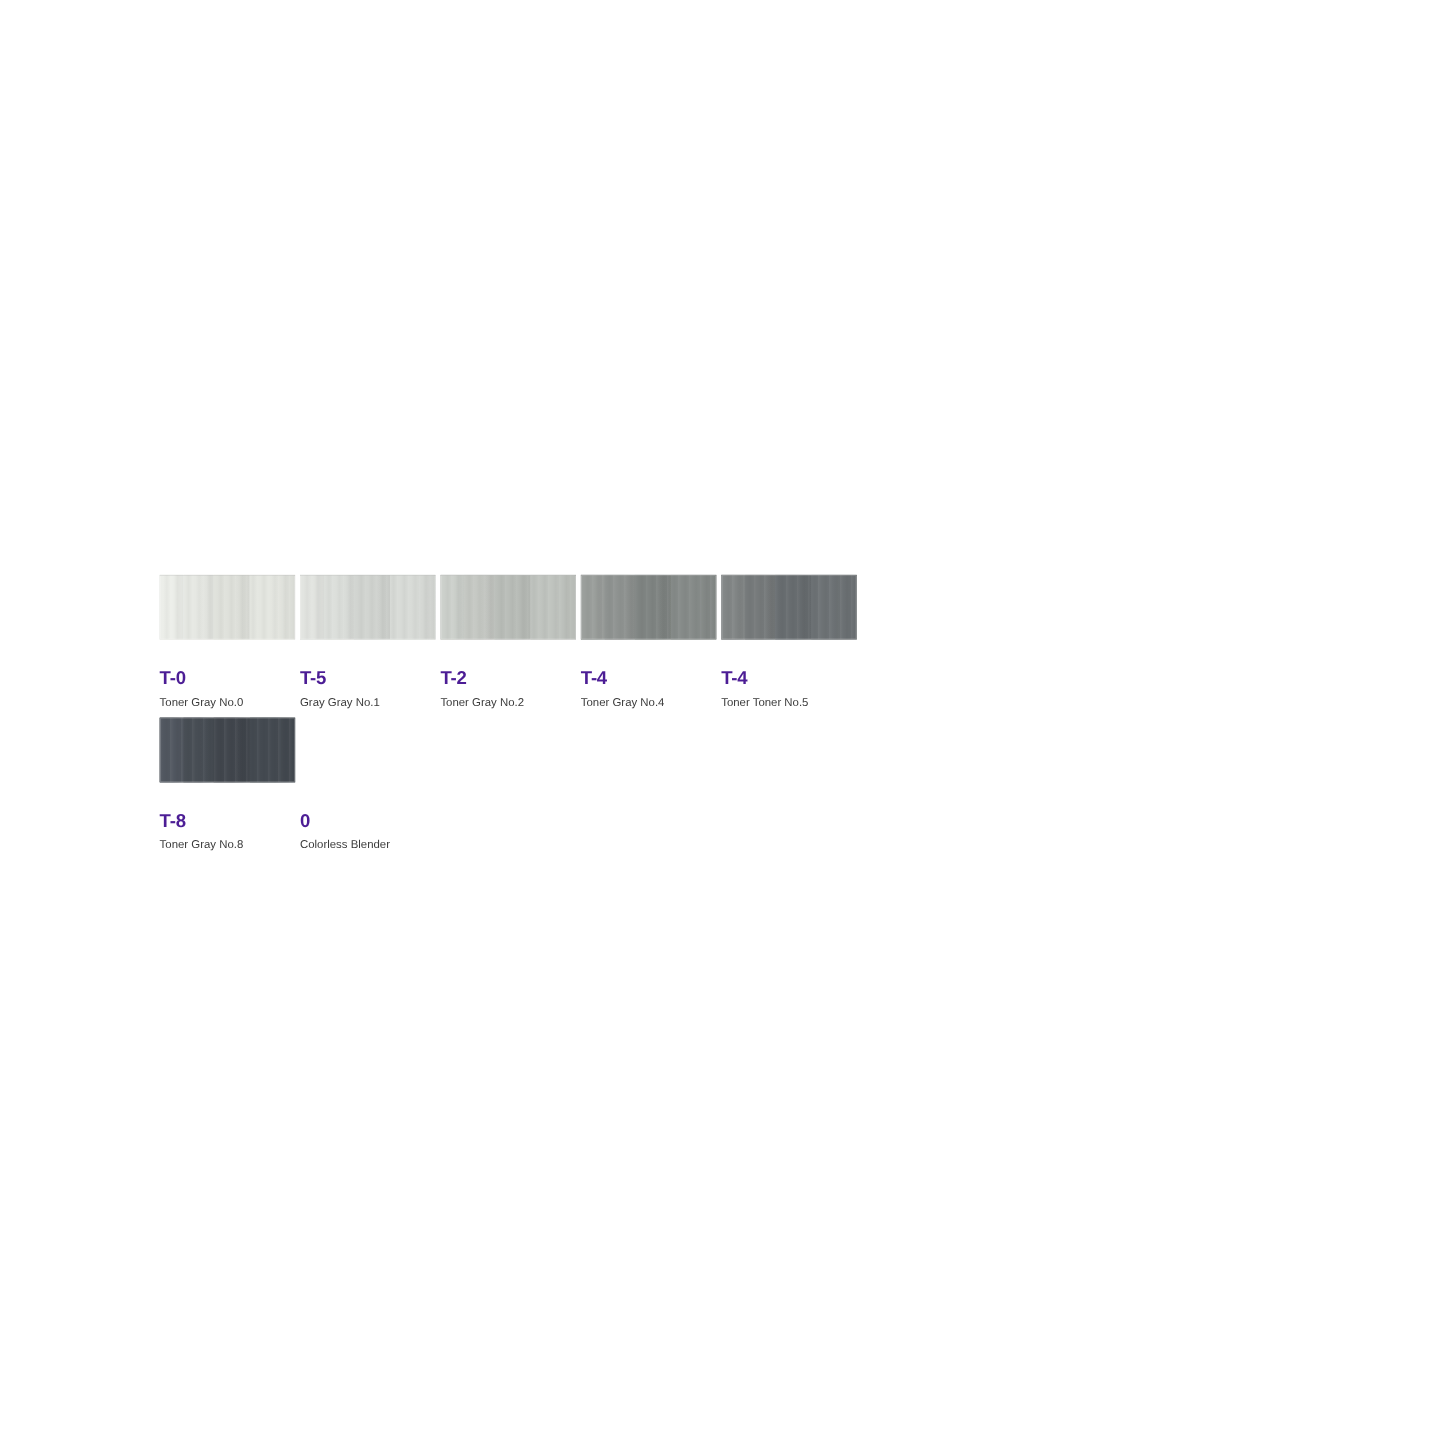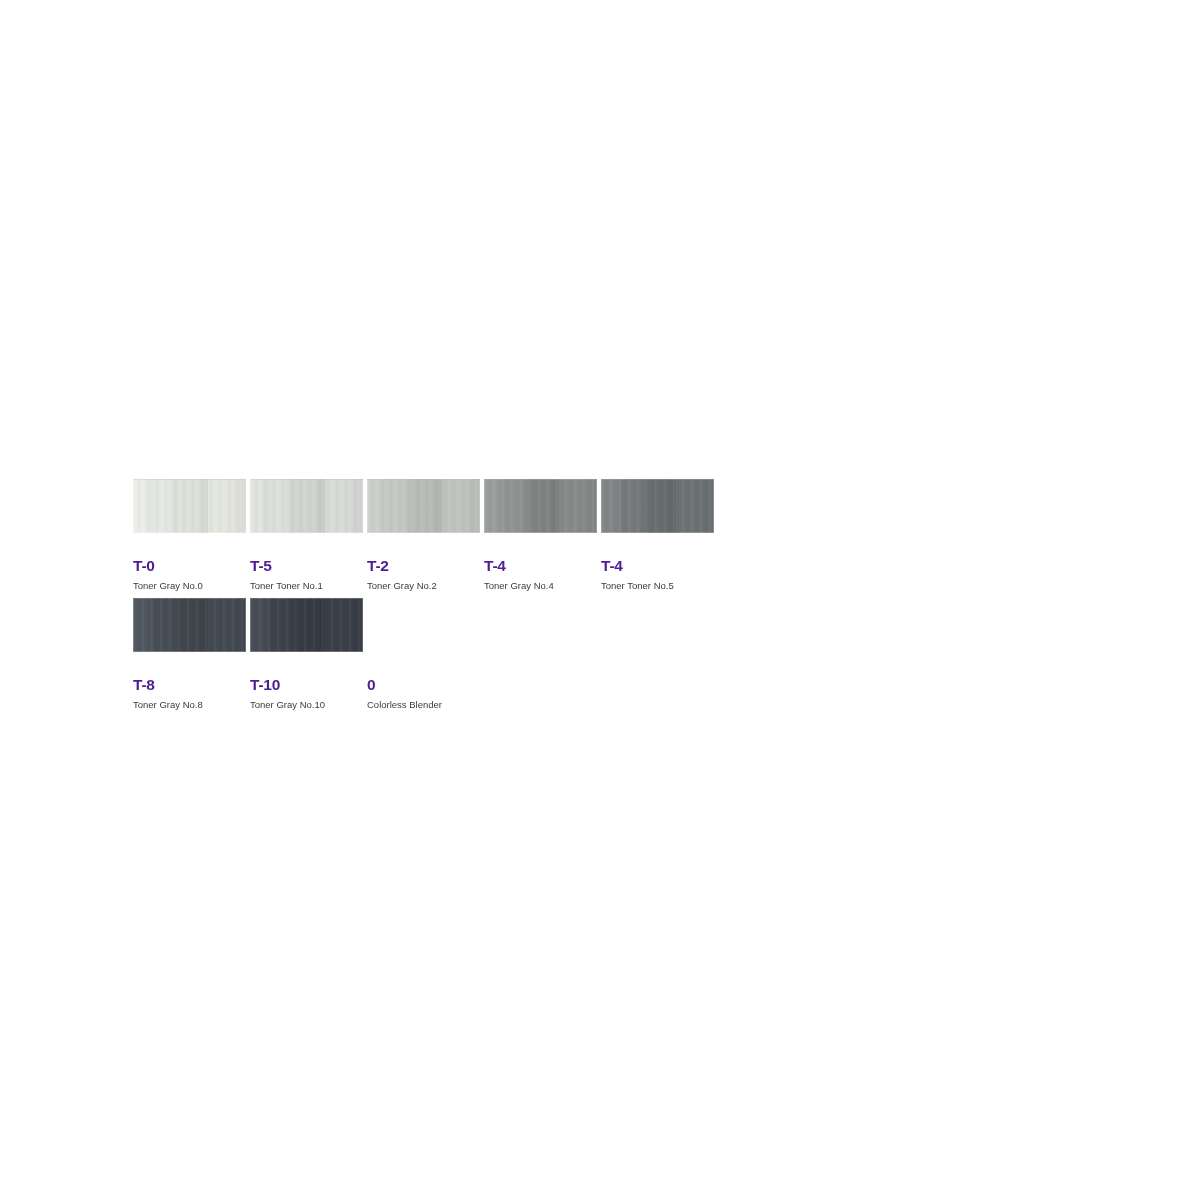--- a/index.html
+++ b/index.html
@@ -127,21 +127,21 @@
         <div class="swatch-chip" style="background: rgb(220, 222, 219);">
           <div class="band" style="left: 0%; width: 18%; background: linear-gradient(to right, rgb(226, 228, 224) 0%, rgb(226, 228, 224) 55%, rgba(0, 0, 0, 0.05) 100%), rgb(226, 228, 224);"></div>
           <div class="band" style="left: 18%; width: 22%; background: linear-gradient(to right, rgb(220, 223, 219) 0%, rgb(220, 223, 219) 55%, rgba(0, 0, 0, 0.05) 100%), rgb(220, 223, 219);"></div>
           <div class="band" style="left: 40%; width: 26%; background: linear-gradient(to right, rgb(209, 212, 208) 0%, rgb(209, 212, 208) 55%, rgba(0, 0, 0, 0.05) 100%), rgb(209, 212, 208);"></div>
           <div class="band" style="left: 66%; width: 34%; background: linear-gradient(to right, rgb(216, 219, 215) 0%, rgb(216, 219, 215) 55%, rgba(0, 0, 0, 0.05) 100%), rgb(216, 219, 215);"></div>
           <div class="chip-sheen"></div>
           <div class="chip-topline"></div>
           <div class="chip-edge"></div>
         </div>
         <div class="swatch-code">T-5</div>
-        <div class="swatch-name">Toner Toner No.1</div>
+        <div class="swatch-name">Gray Gray No.1</div>
       </div>
       <div class="swatch-cell">
         <div class="swatch-chip" style="background: rgb(195, 198, 194);">
           <div class="band" style="left: 0%; width: 18%; background: linear-gradient(to right, rgb(204, 208, 203) 0%, rgb(204, 208, 203) 55%, rgba(0, 0, 0, 0.05) 100%), rgb(204, 208, 203);"></div>
           <div class="band" style="left: 18%; width: 22%; background: linear-gradient(to right, rgb(197, 200, 195) 0%, rgb(197, 200, 195) 55%, rgba(0, 0, 0, 0.05) 100%), rgb(197, 200, 195);"></div>
           <div class="band" style="left: 40%; width: 26%; background: linear-gradient(to right, rgb(185, 189, 184) 0%, rgb(185, 189, 184) 55%, rgba(0, 0, 0, 0.05) 100%), rgb(185, 189, 184);"></div>
           <div class="band" style="left: 66%; width: 34%; background: linear-gradient(to right, rgb(192, 196, 191) 0%, rgb(192, 196, 191) 55%, rgba(0, 0, 0, 0.05) 100%), rgb(192, 196, 191);"></div>
           <div class="chip-sheen"></div>
           <div class="chip-topline"></div>
           <div class="chip-edge"></div>
@@ -184,31 +184,18 @@
           <div class="band" style="left: 40%; width: 26%; background: linear-gradient(to right, rgb(65, 70, 77) 0%, rgb(65, 70, 77) 55%, rgba(0, 0, 0, 0.05) 100%), rgb(65, 70, 77);"></div>
           <div class="band" style="left: 66%; width: 34%; background: linear-gradient(to right, rgb(68, 74, 81) 0%, rgb(68, 74, 81) 55%, rgba(0, 0, 0, 0.05) 100%), rgb(68, 74, 81);"></div>
           <div class="chip-sheen"></div>
           <div class="chip-topline"></div>
           <div class="chip-edge"></div>
         </div>
         <div class="swatch-code">T-8</div>
         <div class="swatch-name">Toner Gray No.8</div>
       </div>
       <div class="swatch-cell">
-        <div class="swatch-chip" style="background: rgb(60, 64, 74);">
-          <div class="band" style="left: 0%; width: 18%; background: linear-gradient(to right, rgb(71, 76, 86) 0%, rgb(71, 76, 86) 55%, rgba(0, 0, 0, 0.05) 100%), rgb(71, 76, 86);"></div>
-          <div class="band" style="left: 18%; width: 22%; background: linear-gradient(to right, rgb(61, 66, 76) 0%, rgb(61, 66, 76) 55%, rgba(0, 0, 0, 0.05) 100%), rgb(61, 66, 76);"></div>
-          <div class="band" style="left: 40%; width: 26%; background: linear-gradient(to right, rgb(55, 59, 69) 0%, rgb(55, 59, 69) 55%, rgba(0, 0, 0, 0.05) 100%), rgb(55, 59, 69);"></div>
-          <div class="band" style="left: 66%; width: 34%; background: linear-gradient(to right, rgb(58, 63, 73) 0%, rgb(58, 63, 73) 55%, rgba(0, 0, 0, 0.05) 100%), rgb(58, 63, 73);"></div>
-          <div class="chip-sheen"></div>
-          <div class="chip-topline"></div>
-          <div class="chip-edge"></div>
-        </div>
-        <div class="swatch-code">T-10</div>
-        <div class="swatch-name">Toner Gray No.10</div>
-      </div>
-      <div class="swatch-cell">
         <div class="swatch-chip empty"></div>
         <div class="swatch-code">0</div>
         <div class="swatch-name">Colorless Blender</div>
       </div>
     </div>
 </div>
 
 </body></html>

